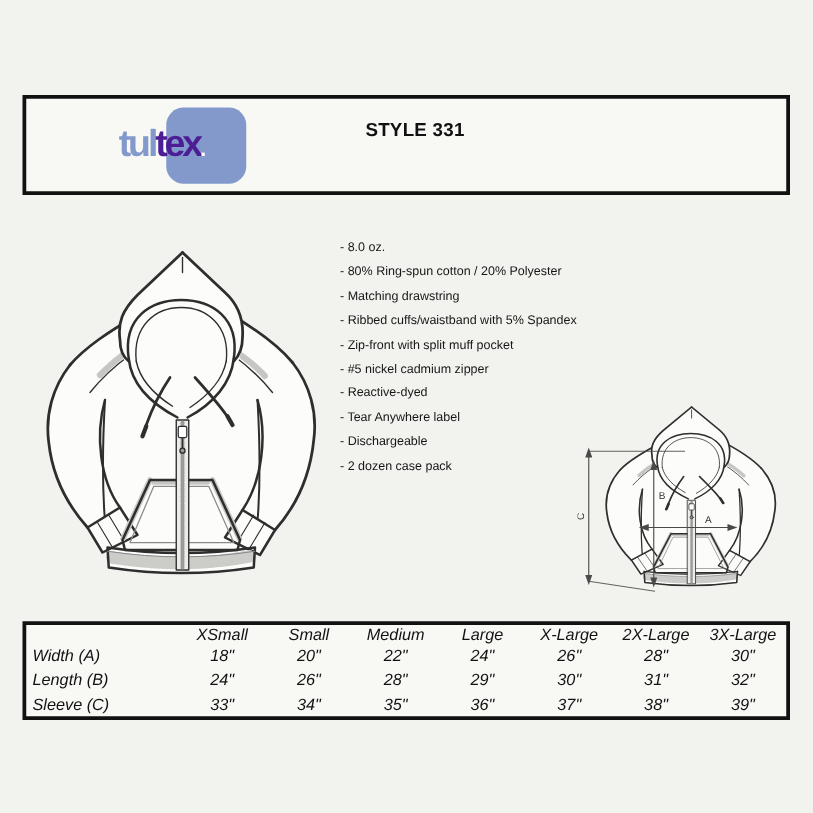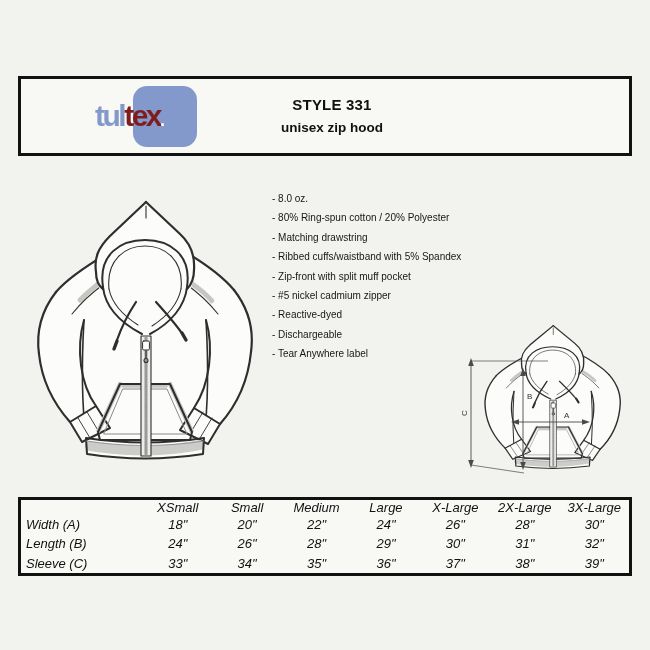--- a/index.html
+++ b/index.html
@@ -30,21 +30,21 @@
     position:absolute;left:112px;top:7px;width:64px;height:61px;
     background:var(--logo-blue);
     border-radius:14px;
   }
   .logo-word{
     position:absolute;left:-38px;top:13px;
     font-size:30px;font-weight:700;letter-spacing:-2.5px;
     color:var(--logo-blue);
     white-space:nowrap;
   }
-  .logo-word .tex{color:#7f1d1d;}
+  .logo-word .tex{color:#4c1d95;}
   .logo-word .mark{color:#ffffff;font-size:18px;}
   .titles{
     position:absolute;left:0;right:22px;top:17px;text-align:center;margin-left:36px;
   }
   .title{font-size:15px;font-weight:700;letter-spacing:.2px;}
   .subtitle{font-size:13.5px;font-weight:700;margin-top:7px;}
 
   
   .features{
     position:absolute;left:272px;top:189px;
@@ -80,21 +80,20 @@
 <body>
 
 <div class="page">
 
   <div class="header-box">
     <div class="logo">
       <div class="logo-word"><span>tul</span><span class="tex">tex</span><span class="mark">.</span></div>
     </div>
     <div class="titles">
       <div class="title">STYLE 331</div>
-      <div class="subtitle">unisex zip hood</div>
     </div>
   </div>
 
   <svg class="main-art" width="240" height="280" viewBox="0 0 240 280">
     <defs>
       <symbol id="hoodie" viewBox="0 0 240 280" preserveAspectRatio="none">
         <g stroke-linecap="round" stroke-linejoin="round">
 
           <path fill="#fcfcfa" stroke="none" d="M32,100 C18,118 12,140 15,162 C18,190 30,212 46,230 L58,250 L86,236 L72,214 C56,192 52,156 60,128 C57,180 59,222 62,246 L63,262 C102,268 140,268 179,262 L180,246 C183,222 185,180 182,128 C190,156 186,192 170,216 L156,238 L184,252 L196,232 C212,214 224,190 227,160 C230,138 224,116 210,98 C200,86 182,72 158,58 L86,60 C62,74 44,86 32,100 Z"></path>
 
@@ -155,22 +154,23 @@
   </svg>
 
   <ul class="features">
     <li>- 8.0 oz.</li>
     <li>- 80% Ring-spun cotton / 20% Polyester</li>
     <li>- Matching drawstring</li>
     <li>- Ribbed cuffs/waistband with 5% Spandex</li>
     <li>- Zip-front with split muff pocket</li>
     <li>- #5 nickel cadmium zipper</li>
     <li>- Reactive-dyed</li>
+    <li>- Tear Anywhere label</li>
     <li>- Dischargeable</li>
-    <li>- Tear Anywhere label</li>
+    <li>- 2 dozen case pack</li>
   </ul>
 
   <svg class="diagram" width="172" height="158" viewBox="0 0 172 158">
     <use href="#hoodie" x="14" y="0" width="152" height="156"></use>
     <g stroke="#4a4a4a" stroke-width=".9" fill="#4a4a4a">
 
       <path d="M9,44 L9,142" fill="none"></path>
       <path d="M9,41 L86,41" fill="none" stroke-width=".7"></path>
       <path d="M9,145 L62,153" fill="none" stroke-width=".7"></path>
       <polygon points="9,38 6.2,46 11.8,46" stroke="none"></polygon>

